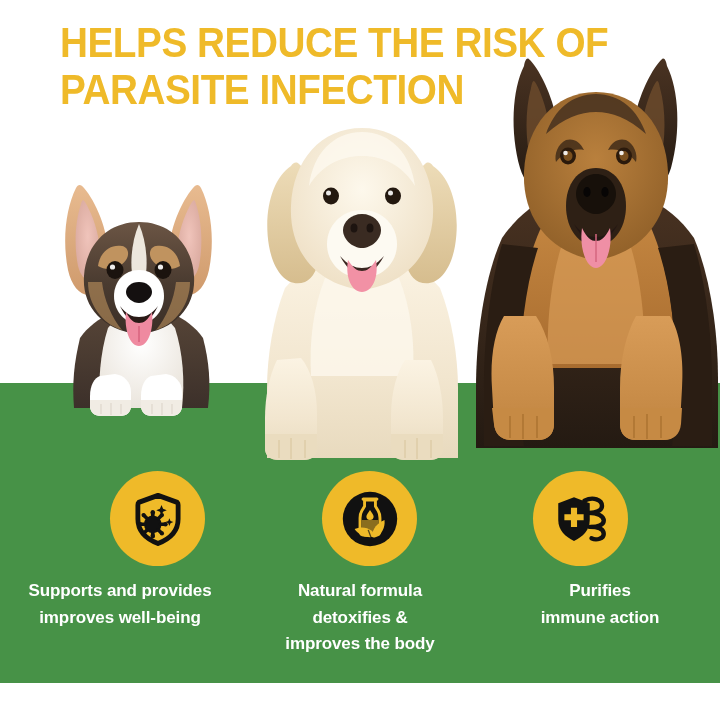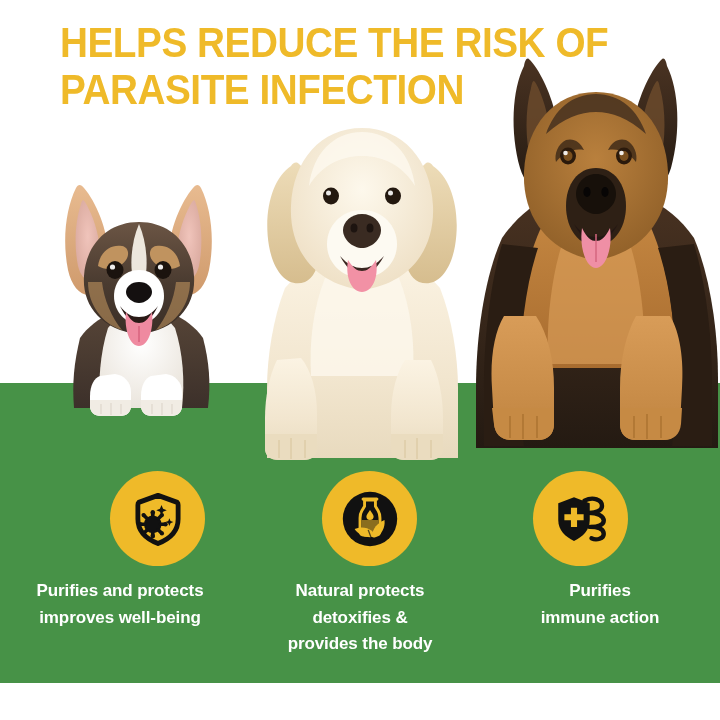--- a/index.html
+++ b/index.html
@@ -385,27 +385,27 @@
         <path d="M24 7 L6 14 L6 33 C6 45 14 52 24 57 C34 52 42 45 42 33 L42 14 Z" fill="#111111"></path>
 
         <path d="M20.5 19 L27.5 19 L27.5 26.5 L35 26.5 L35 33.5 L27.5 33.5 L27.5 41 L20.5 41
                  L20.5 33.5 L13 33.5 L13 26.5 L20.5 26.5 Z" fill="#EFBA29"></path>
       </svg>
     </div>
   </div>
 
   <div class="captions">
     <div class="caption" style="color: rgb(255, 255, 255);">
-      <span>Purifies and protects</span>
+      <span>Supports and provides</span>
       <span>improves well-being</span>
     </div>
     <div class="caption" style="color: rgb(255, 255, 255);">
-      <span>Natural protects</span>
+      <span>Natural formula</span>
       <span>detoxifies &amp;</span>
-      <span>provides the body</span>
+      <span>improves the body</span>
     </div>
     <div class="caption" style="color: rgb(255, 255, 255);">
       <span>Purifies</span>
       <span>immune action</span>
     </div>
   </div>
 
 </div>
 
 </body></html>

